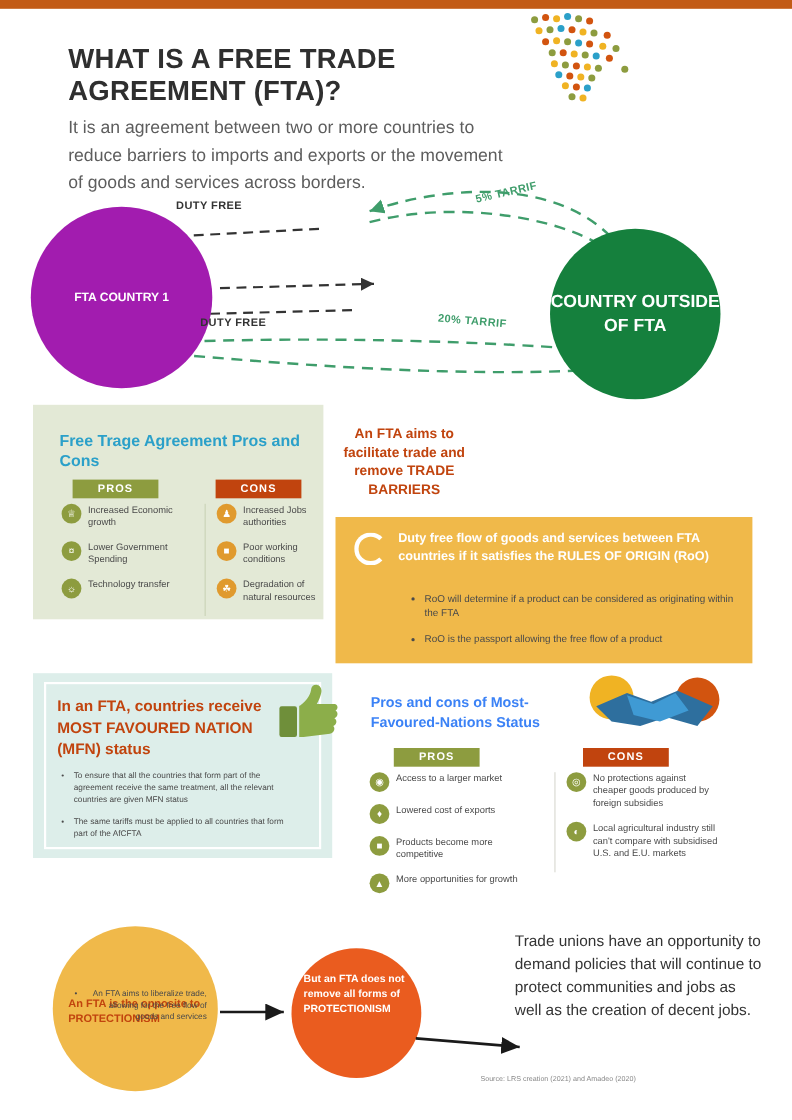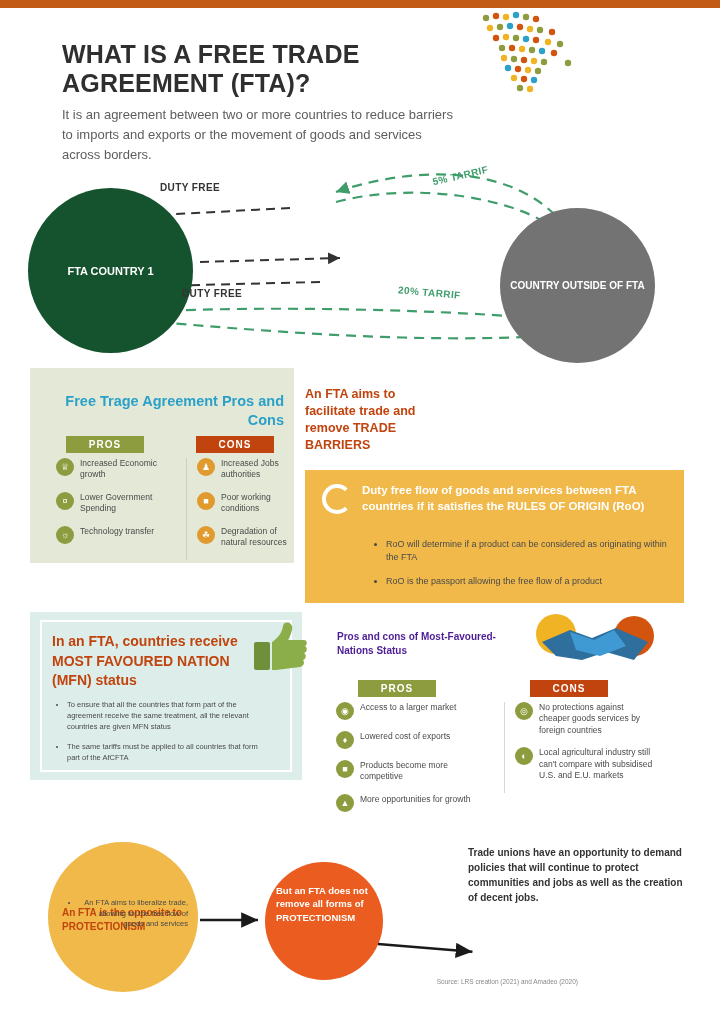--- a/index.html
+++ b/index.html
@@ -13,90 +13,90 @@
 
   
   .topbar { position: absolute; left: 0; top: 0; width: 720px; height: 8px; background: #c25b16; }
   .header-title {
     position: absolute; left: 62px; top: 40px; width: 400px;
     font-size: 25px; font-weight: bold; line-height: 1.15;
     color: #2f2f2f; letter-spacing: .2px;
   }
   .header-sub {
     position: absolute; left: 62px; top: 105px; width: 400px;
-    font-size: 13px; line-height: 1.55; color: #5d5d5d;
+    font-size: 16px; line-height: 1.55; color: #5d5d5d;
   }
   .dotmap { position: absolute; right: 22px; top: 8px; width: 110px; height: 90px; }
 
   
   .diagram { position: absolute; left: 0; top: 140px; width: 720px; height: 230px; }
   .circle { position: absolute; border-radius: 50%; display: flex; align-items: center; justify-content: center; text-align: center; color: #fff; font-weight: bold; }
-  #c1 { left: 28px; top: 48px; width: 165px; height: 165px; background: #14532d; font-size: 11px; }
+  #c1 { left: 28px; top: 48px; width: 165px; height: 165px; background: #a21caf; font-size: 11px; }
   #c2 { left: 205px; top: 30px; width: 135px; height: 135px; background: #f0b323; font-size: 10.5px; }
-  #c3 { left: 500px; top: 68px; width: 155px; height: 155px; background: #737373; font-size: 10px; line-height: 1.35; }
+  #c3 { left: 500px; top: 68px; width: 155px; height: 155px; background: #15803d; font-size: 16px; line-height: 1.35; }
 
   .lbl { position: absolute; font-size: 10px; font-weight: bold; color: #333; letter-spacing: .4px; }
   .lbl-green { color: #3f9d6b; }
   #duty1 { left: 160px; top: 42px; }
   #duty2 { left: 182px; top: 148px; }
   #t5 { left: 432px; top: 30px; transform: rotate(-13deg); }
   #t20 { left: 398px; top: 147px; transform: rotate(5deg); }
 
   
   .panel-pros { position: absolute; left: 30px; top: 368px; width: 264px; height: 195px; background: #e3e9d6; }
-  .pros-title { position: absolute; left: 54px; top: 392px; width: 230px; text-align: right; font-size: 14.5px; font-weight: bold; color: #2ba0c9; line-height: 1.3; }
+  .pros-title { position: absolute; left: 54px; top: 392px; width: 230px; text-align: left; font-size: 14.5px; font-weight: bold; color: #2ba0c9; line-height: 1.3; }
   .tag { position: absolute; height: 17px; color: #fff; font-size: 10px; font-weight: bold; letter-spacing: 1px; display: flex; align-items: center; justify-content: center; }
   #tag-pros { left: 66px; top: 436px; width: 78px; background: #8d9c3f; }
   #tag-cons { left: 196px; top: 436px; width: 78px; background: #c1440e; }
   .col { position: absolute; width: 110px; }
   #col-pros { left: 56px; top: 458px; }
   #col-cons { left: 186px; top: 458px; border-left: 1px solid #c9d2b6; padding-left: 10px; }
   .item { display: flex; gap: 6px; margin-bottom: 11px; }
   .ico { flex: 0 0 18px; width: 18px; height: 18px; border-radius: 50%; display: flex; align-items: center; justify-content: center; font-size: 9px; color: #fff; }
   .ico-g { background: #8d9c3f; }
   .ico-o { background: #e09a2e; }
   .itxt { font-size: 8.5px; line-height: 1.35; color: #4a4a4a; }
 
   
-  .aims { position: absolute; left: 305px; top: 386px; width: 125px; font-size: 12.5px; font-weight: bold; color: #c1440e; line-height: 1.35; }
+  .aims { position: absolute; left: 305px; top: 386px; width: 125px; font-size: 12.5px; font-weight: bold; color: #c1440e; line-height: 1.35; text-align: center; }
   .bullets-top { position: absolute; left: 436px; top: 386px; width: 248px; }
   .bullets-top li { font-size: 9.5px; line-height: 1.45; color: #4a4a4a; margin-bottom: 9px; list-style: disc; margin-left: 12px; }
   .bullets-top b { color: #333; }
 
   
   .roo { position: absolute; left: 305px; top: 470px; width: 379px; height: 133px; background: #f0b94a; }
   .roo-title { position: absolute; left: 362px; top: 482px; width: 310px; font-size: 11.5px; font-weight: bold; color: #ffffff; line-height: 1.4; }
   .roo-ring { position: absolute; left: 322px; top: 484px; width: 30px; height: 30px; border: 4px solid #fff; border-radius: 50%; border-right-color: transparent; }
   .roo-list { position: absolute; left: 376px; top: 538px; width: 294px; }
   .roo-list li { font-size: 9px; line-height: 1.45; color: #4a4a4a; margin-bottom: 11px; list-style: disc; margin-left: 10px; }
 
   
   .mfn { position: absolute; left: 30px; top: 612px; width: 272px; height: 168px; background: #ddeeea; }
   .mfn-inner { position: absolute; left: 40px; top: 620px; width: 252px; height: 152px; border: 2px solid #fff; }
   .mfn-title { position: absolute; left: 52px; top: 632px; width: 195px; font-size: 14px; font-weight: bold; color: #c1440e; line-height: 1.4; }
   .mfn-list { position: absolute; left: 58px; top: 700px; width: 205px; }
   .mfn-list li { font-size: 7.5px; line-height: 1.45; color: #4a4a4a; margin-bottom: 9px; list-style: disc; margin-left: 9px; }
   .thumb { position: absolute; left: 252px; top: 622px; width: 56px; height: 52px; }
 
   
-  .mfn2-title { position: absolute; left: 337px; top: 630px; width: 190px; font-size: 10px; font-weight: bold; color: #4c1d95; line-height: 1.35; }
+  .mfn2-title { position: absolute; left: 337px; top: 630px; width: 190px; font-size: 13px; font-weight: bold; color: #3b82f6; line-height: 1.35; }
   #tag-pros2 { left: 358px; top: 680px; width: 78px; background: #8d9c3f; }
   #tag-cons2 { left: 530px; top: 680px; width: 78px; background: #c1440e; }
   #col-pros2 { left: 336px; top: 702px; width: 150px; }
   #col-cons2 { left: 504px; top: 702px; width: 150px; border-left: 1px solid #d8d8cf; padding-left: 10px; }
   .handshake { position: absolute; left: 530px; top: 612px; width: 130px; height: 62px; }
 
   
   #bc1 { position: absolute; left: 48px; top: 842px; width: 150px; height: 150px; border-radius: 50%; background: #f0b94a; }
   #bc2 { position: absolute; left: 265px; top: 862px; width: 118px; height: 118px; border-radius: 50%; background: #ea5c1f; }
   .bc1-title { position: absolute; left: 62px; top: 864px; width: 125px; font-size: 10px; font-weight: bold; color: #c1440e; line-height: 1.35; margin-top: 42px; }
   .bc1-list { position: absolute; left: 70px; top: 898px; width: 118px; }
   .bc1-list li { font-size: 7.5px; line-height: 1.4; color: #4a4a4a; list-style: disc; margin-left: 9px; text-align: right; }
   .bc2-text { position: absolute; left: 276px; top: 884px; width: 98px; text-align: left; font-size: 9.5px; font-weight: bold; color: #fff; line-height: 1.4; }
-  .union-text { position: absolute; left: 468px; top: 845px; width: 225px; font-size: 10px; font-weight: bold; color: #333; line-height: 1.5; }
+  .union-text { position: absolute; left: 468px; top: 845px; width: 225px; font-size: 14px; font-weight: normal; color: #333; line-height: 1.5; }
   .source { position: absolute; right: 22px; top: 978px; font-size: 6.5px; color: #888; }
 </style>
 </head>
 <body>
 
 <div class="page">
 
   <div class="topbar"></div>
 
   <svg class="dotmap" viewBox="0 0 110 90">
@@ -261,21 +261,21 @@
     </div>
     <div class="item">
       <span class="ico ico-g">▲</span>
       <span class="itxt">More opportunities for growth</span>
     </div>
   </div>
 
   <div class="col" id="col-cons2">
     <div class="item">
       <span class="ico ico-g">◎</span>
-      <span class="itxt">No protections against cheaper goods services by foreign countries</span>
+      <span class="itxt">No protections against cheaper goods produced by foreign subsidies</span>
     </div>
     <div class="item">
       <span class="ico ico-g">◐</span>
       <span class="itxt">Local agricultural industry still can't compare with subsidised U.S. and E.U. markets</span>
     </div>
   </div>
 
   <div id="bc1"></div>
   <div id="bc2"></div>
   <div class="bc1-title">An FTA is the opposite to PROTECTIONISM</div>

